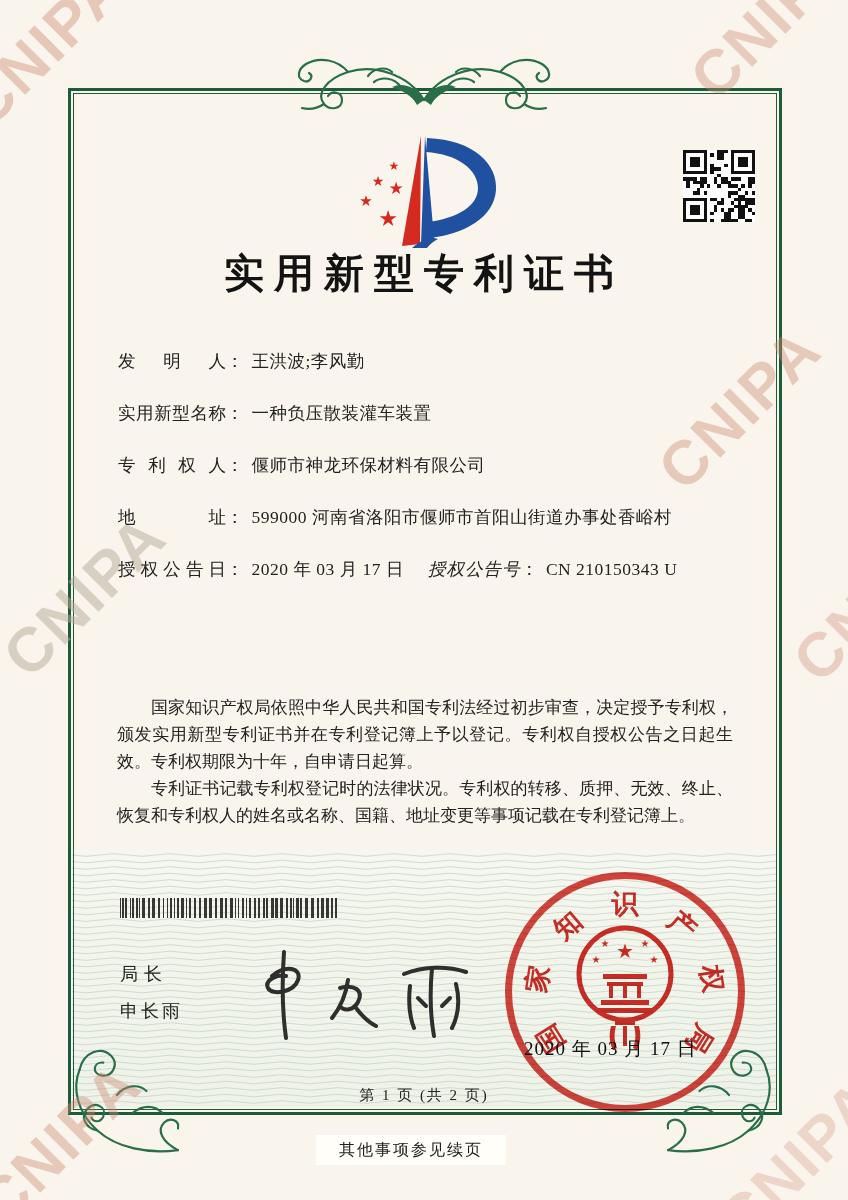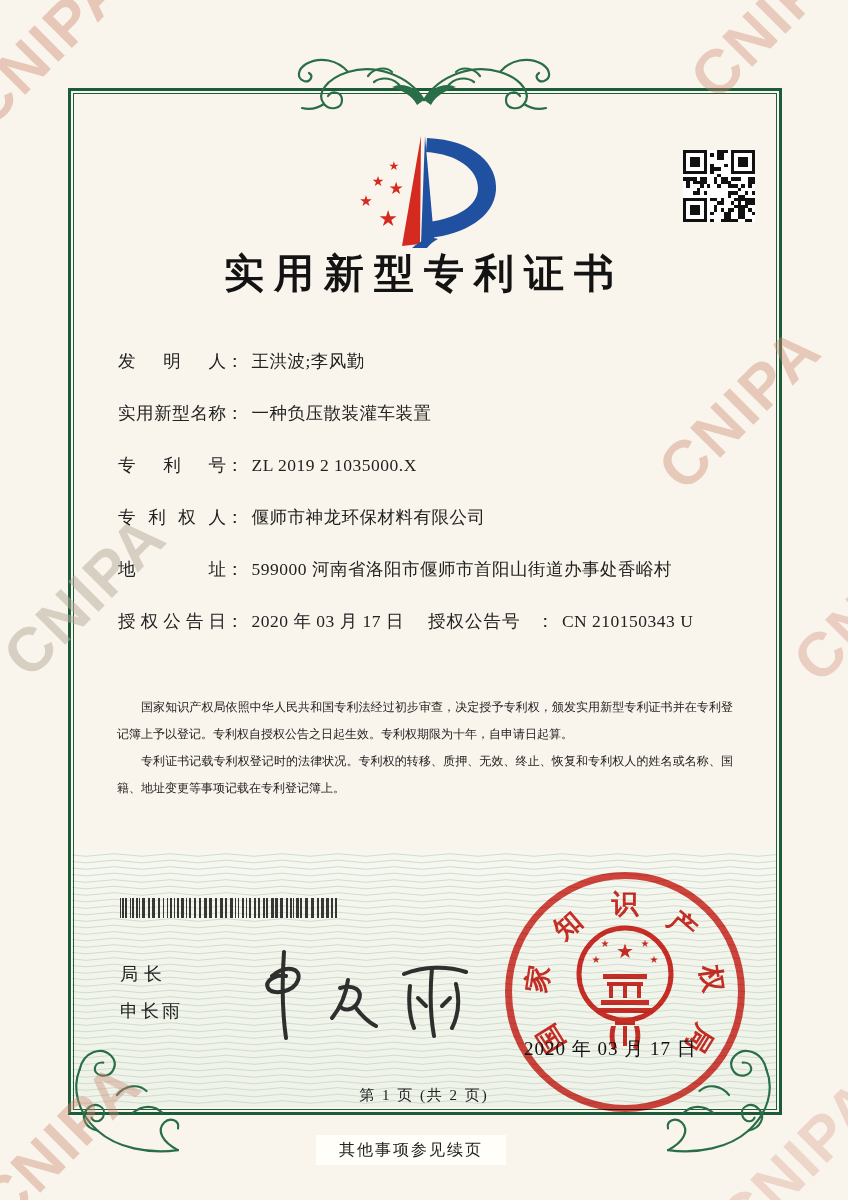--- a/index.html
+++ b/index.html
@@ -22,23 +22,23 @@
 
   .logo{position:absolute;left:324px;top:124px;width:196px;height:124px;z-index:5;}
   .qr{position:absolute;left:683px;top:150px;width:72px;height:72px;z-index:5;}
 
   .fields{position:absolute;left:118px;top:350px;width:620px;z-index:5;font-size:17.5px;}
   .field-row{margin-bottom:29px;line-height:23px;white-space:nowrap;}
   .flabel{display:inline-block;width:108px;text-align:justify;text-align-last:justify;vertical-align:bottom;}
   .fcolon{margin-right:8px;}
   .fvalue{letter-spacing:.5px;}
   .fcell2{margin-left:24px;}
-  .fcell2 .flabel{width:auto;text-align-last:auto;letter-spacing:1px;margin-right:16px;}
-
-  .paras{position:absolute;left:117px;top:694px;width:616px;z-index:5;font-size:12px;line-height:27px;text-align:justify;}
+  .fcell2 .flabel{width:auto;text-align-last:auto;letter-spacing:1px;margin-right:0;font-style:italic;}
+
+  .paras{position:absolute;left:117px;top:694px;width:616px;z-index:5;font-size:17px;line-height:27px;text-align:justify;}
   .paras p{margin:0;text-indent:2em;}
 
   .barcode{position:absolute;left:120px;top:898px;width:218px;height:20px;display:flex;align-items:stretch;z-index:5;}
   .barcode .bar{background:#1c1c1c;opacity:.88;}
   .barcode .gap{background:transparent;}
   .barcode span{flex:none;height:100%;}
 
   .sig-title{position:absolute;left:120px;top:962px;font-size:18px;letter-spacing:6px;z-index:6;}
   .sig-name{position:absolute;left:120px;top:999px;font-size:18px;letter-spacing:3px;z-index:6;}
   .signature{position:absolute;left:228px;top:944px;width:256px;height:100px;z-index:6;}
@@ -273,21 +273,20 @@
       <rect x="0" y="14" width="7" height="7" fill="#111"></rect>
       <rect x="1" y="15" width="5" height="5" fill="#fff"></rect>
       <rect x="2" y="16" width="3" height="3" fill="#111"></rect>
     </svg>
 
   <div class="title">实用新型专利证书</div>
 
   <div class="fields">
       <div class="field-row"><span class="fcell"><span class="flabel">发明人</span><span class="fcolon">：</span><span class="fvalue">王洪波;李风勤</span></span></div>
       <div class="field-row"><span class="fcell"><span class="flabel">实用新型名称</span><span class="fcolon">：</span><span class="fvalue">一种负压散装灌车装置</span></span></div>
-      <div class="field-row"><span class="fcell"><span class="flabel">专利号</span><span class="fcolon">：</span><span class="fvalue">ZL 2019 2 1035000.X</span></span></div>
       <div class="field-row"><span class="fcell"><span class="flabel">专利权人</span><span class="fcolon">：</span><span class="fvalue">偃师市神龙环保材料有限公司</span></span></div>
       <div class="field-row"><span class="fcell"><span class="flabel">地址</span><span class="fcolon">：</span><span class="fvalue">599000 河南省洛阳市偃师市首阳山街道办事处香峪村</span></span></div>
       <div class="field-row"><span class="fcell"><span class="flabel">授权公告日</span><span class="fcolon">：</span><span class="fvalue">2020 年 03 月 17 日</span></span><span class="fcell fcell2"><span class="flabel">授权公告号</span><span class="fcolon">：</span><span class="fvalue">CN 210150343 U</span></span></div>
     </div>
 
   <div class="paras">
       <p>国家知识产权局依照中华人民共和国专利法经过初步审查，决定授予专利权，颁发实用新型专利证书并在专利登记簿上予以登记。专利权自授权公告之日起生效。专利权期限为十年，自申请日起算。</p>
       <p>专利证书记载专利权登记时的法律状况。专利权的转移、质押、无效、终止、恢复和专利权人的姓名或名称、国籍、地址变更等事项记载在专利登记簿上。</p>
     </div>
 

